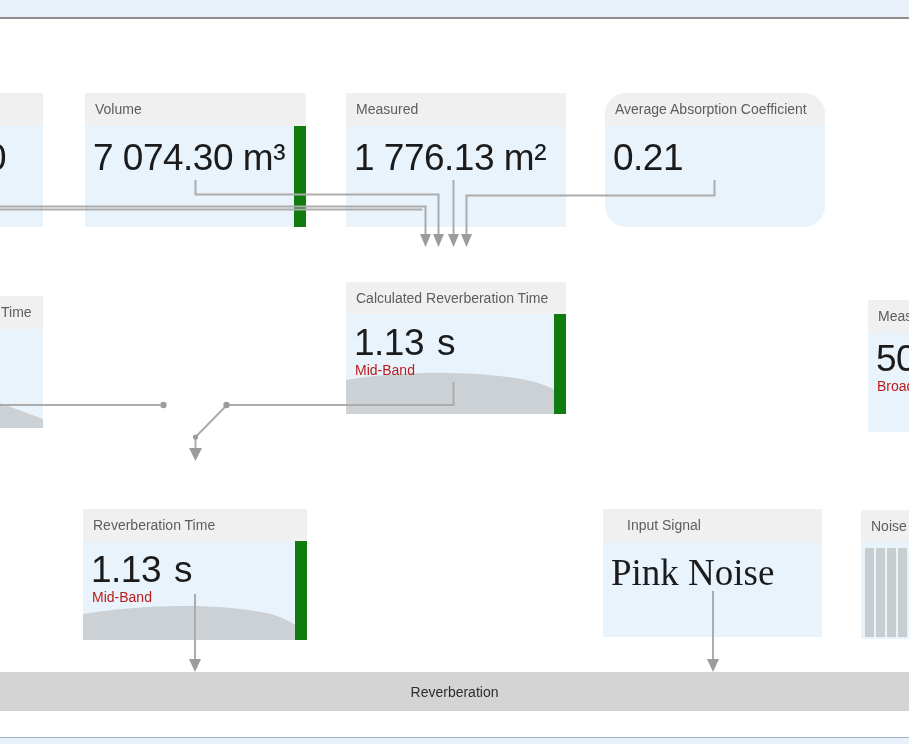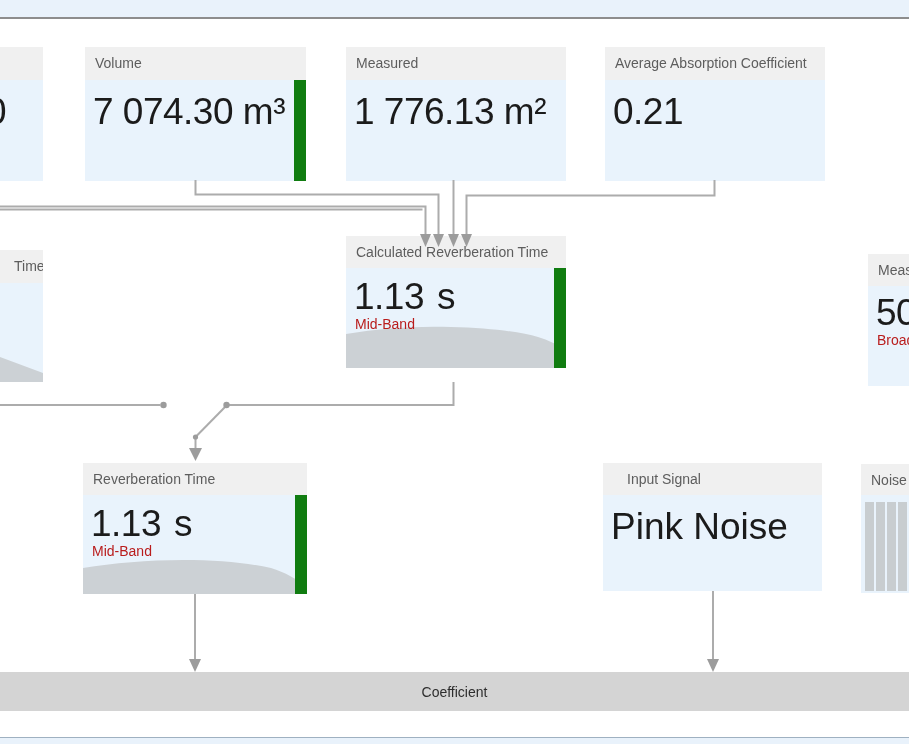--- a/index.html
+++ b/index.html
@@ -2,21 +2,21 @@
 <html><head>
 <meta charset="utf-8">
 <style>
   html,body{margin:0;padding:0;background:#ffffff;}
   #canvas{
     position:relative;width:909px;height:744px;overflow:hidden;background:#ffffff;
     font-family:"Liberation Sans", sans-serif;
   }
   .strip{position:absolute;left:0;width:909px;background:#e9f2fb;}
   .divider{position:absolute;left:0;width:909px;background:#8d8d8d;}
-  .card{position:absolute;background:#e9f3fc;overflow:hidden;}
+  .card{position:absolute;background:#e9f3fc;overflow:hidden;margin-top:46px;}
   .card-header{
     position:absolute;left:0;top:0;width:100%;background:#f0f0f0;
     box-sizing:border-box;padding:8px 0 0 10px;
   }
   .card-title{
     font-size:14px;color:#5d5d5d;white-space:nowrap;display:block;
   }
   .card-body{position:absolute;left:0;width:100%;box-sizing:border-box;}
   .value{
     position:absolute;left:8px;font-size:37px;color:#1b1b1b;white-space:nowrap;
@@ -61,31 +61,31 @@
 
   <div class="card" style="left:346px;top:47px;width:220px;height:134px;">
     <div class="card-header" style="height:33px;">
       <span class="card-title">Measured</span>
     </div>
     <div class="card-body" style="top:33px;height:101px;">
       <span class="value" style="top:13px;">1 776.13 m²</span>
     </div>
   </div>
 
-  <div class="card" style="left:605px;top:47px;width:220px;height:134px;">
+  <div class="card" style="left:605px;top:47px;width:220px;height:134px;border-radius:21px;">
     <div class="card-header" style="height:33px;">
       <span class="card-title">Average Absorption Coefficient</span>
     </div>
     <div class="card-body" style="top:33px;height:101px;">
       <span class="value" style="top:13px;">0.21</span>
     </div>
   </div>
 
   <div class="card" style="left:0;top:250px;width:43px;height:132px;">
-    <div class="card-header" style="height:33px;padding-left:14px;">
+    <div class="card-header" style="height:33px;padding-left:1px;">
       <span class="card-title">Time</span>
     </div>
     <div class="card-body" style="top:33px;height:99px;">
       <svg class="mini-chart" width="43" height="26" viewBox="0 0 43 26" preserveAspectRatio="none">
         <path d="M0,1 L43,17 L43,26 L0,26 Z" fill="#ccd1d5"></path>
       </svg>
     </div>
   </div>
 
   <div class="card" style="left:346px;top:236px;width:220px;height:132px;">
@@ -124,21 +124,21 @@
       <span class="sub" style="top:48px;">Mid-Band</span>
     </div>
     <div class="green-bar" style="top:32px;height:99px;"></div>
   </div>
 
   <div class="card" style="left:603px;top:463px;width:219px;height:128px;">
     <div class="card-header" style="height:32px;padding-left:24px;">
       <span class="card-title">Input Signal</span>
     </div>
     <div class="card-body" style="top:32px;height:96px;">
-      <span class="value" style="top:13px;letter-spacing:0;">Pink Noise</span>
+      <span class="value" style="top:13px;letter-spacing:0;font-family:Liberation Serif, serif;">Pink Noise</span>
     </div>
   </div>
 
   <div class="card" style="left:861px;top:464px;width:180px;height:129px;">
     <div class="card-header" style="height:31px;">
       <span class="card-title">Noise</span>
     </div>
     <div class="card-body" style="top:31px;height:98px;">
       <div class="noise-bar" style="left:4px;top:7px;width:9px;height:89px;"></div>
       <div class="noise-bar" style="left:15px;top:7px;width:9px;height:89px;"></div>
@@ -179,19 +179,19 @@
       <polygon points="189,448 202,448 195.5,461"></polygon>
       <polygon points="189,659 201,659 195,672"></polygon>
       <polygon points="707,659 719,659 713,672"></polygon>
       <circle cx="163.5" cy="405" r="3.2"></circle>
       <circle cx="226.5" cy="405" r="3.2"></circle>
       <circle cx="195.5" cy="437" r="2.6"></circle>
     </g>
   </svg>
 
   <div id="calc-bar">
-    <span>Coefficient</span>
+    <span>Reverberation</span>
   </div>
 
   <div class="divider" style="top:737px;height:1px;background:#9fb1c1;"></div>
   <div class="strip" style="top:738px;height:6px;"></div>
 
 </div>
 
 </body></html>

